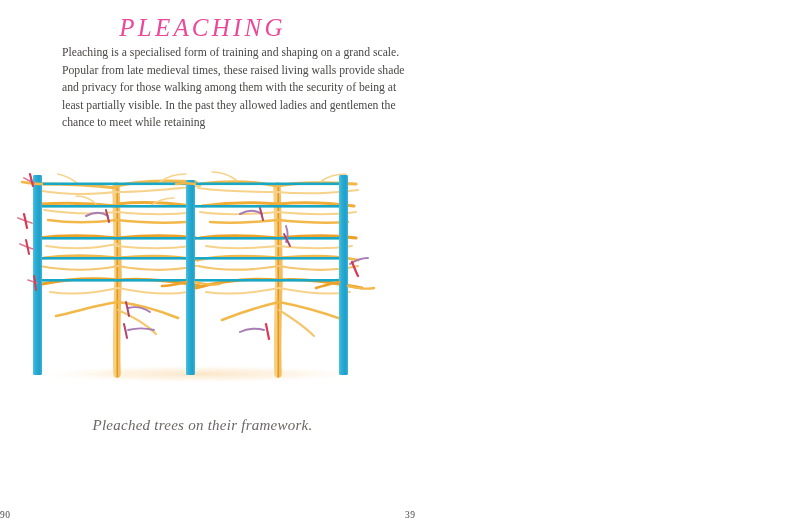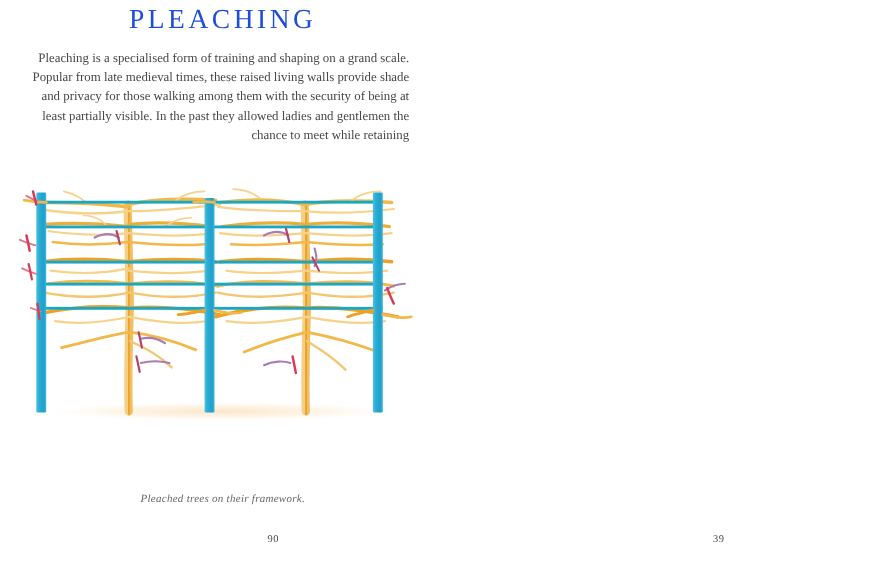--- a/index.html
+++ b/index.html
@@ -12,58 +12,59 @@
     overflow:hidden;
     position:relative;
   }
   .spread{position:absolute;inset:0;display:flex;}
   .page{position:relative;height:524px;box-sizing:border-box;}
   .page-left{width:405px;}
   .page-right{width:405px;}
 
   
   .chapter-title{
-    position:absolute;left:0;right:0;top:4px;
+    position:absolute;left:0;right:0;top:14px;
     text-align:center;
     font-size:25px;
     letter-spacing:3.2px;
     font-weight:400;
-    color:#1d4ed8;
+    color:#ec4899;
     font-family:"Liberation Serif","DejaVu Serif",serif;
+    font-style:italic;
   }
 
   
   .col{
     position:absolute;
     font-size:11.7px;
     line-height:17.6px;
     color:#4a4846;
-    text-align:right;
+    text-align:left;
+    margin-left:35px;
   }
   .col p{margin:0;}
 
   .left-col{left:27px;top:44px;width:345px;}
 
   
   .folio{
-    position:absolute;bottom:28px;
+    position:absolute;bottom:4px;
     font-size:9.5px;letter-spacing:.6px;color:#4a4846;
-    width:100%;text-align:center;margin-left:46px;
+    width:100%;
   }
   .folio span{display:inline-block;}
 
   
   .caption{
     position:absolute;left:0;right:0;top:417px;
     text-align:center;
     font-style:italic;
-    font-size:10px;
+    font-size:15px;
     color:#6a6765;
     letter-spacing:.25px;
-    margin-top:31px;
   }
 
   
   .illustration{
     position:absolute;left:0px;top:160px;width:405px;height:250px;
   }
   .illustration svg{display:block;width:405px;height:250px;}
 </style>
 </head>
 <body>

